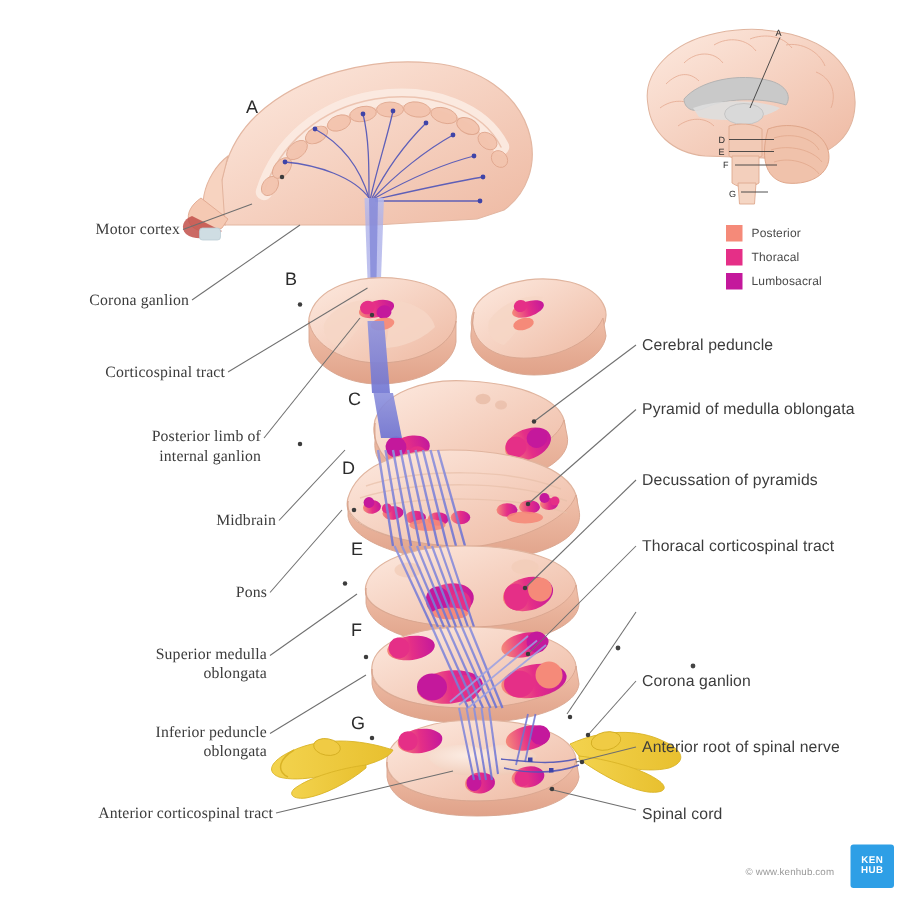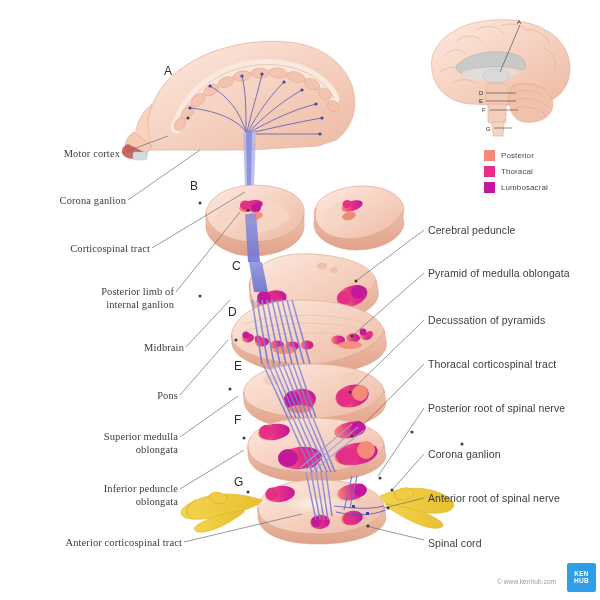--- a/index.html
+++ b/index.html
@@ -418,21 +418,20 @@
   <div class="lbl r" style="left:0px;top:430px;width:178px">Superior medulla
 oblongata</div>
   <div class="lbl r" style="left:0px;top:482px;width:178px">Inferior peduncle
 oblongata</div>
   <div class="lbl r" style="left:0px;top:536px;width:182px">Anterior corticospinal tract</div>
 
   <div class="lbl l" style="left:428px;top:224px">Cerebral peduncle</div>
   <div class="lbl l" style="left:428px;top:267px">Pyramid of medulla oblongata</div>
   <div class="lbl l" style="left:428px;top:314px">Decussation of pyramids</div>
   <div class="lbl l" style="left:428px;top:358px">Thoracal corticospinal tract</div>
-  <div class="lbl l" style="left:428px;top:402px">Posterior root of spinal nerve</div>
   <div class="lbl l" style="left:428px;top:448px">Corona ganlion</div>
   <div class="lbl l" style="left:428px;top:492px">Anterior root of spinal nerve</div>
   <div class="lbl l" style="left:428px;top:537px">Spinal cord</div>
 
   <div class="legend">
     <div class="row">
       <span class="sw" style="background:#f58a79"></span>
       <span class="tx">Posterior</span>
     </div>
     <div class="row">

